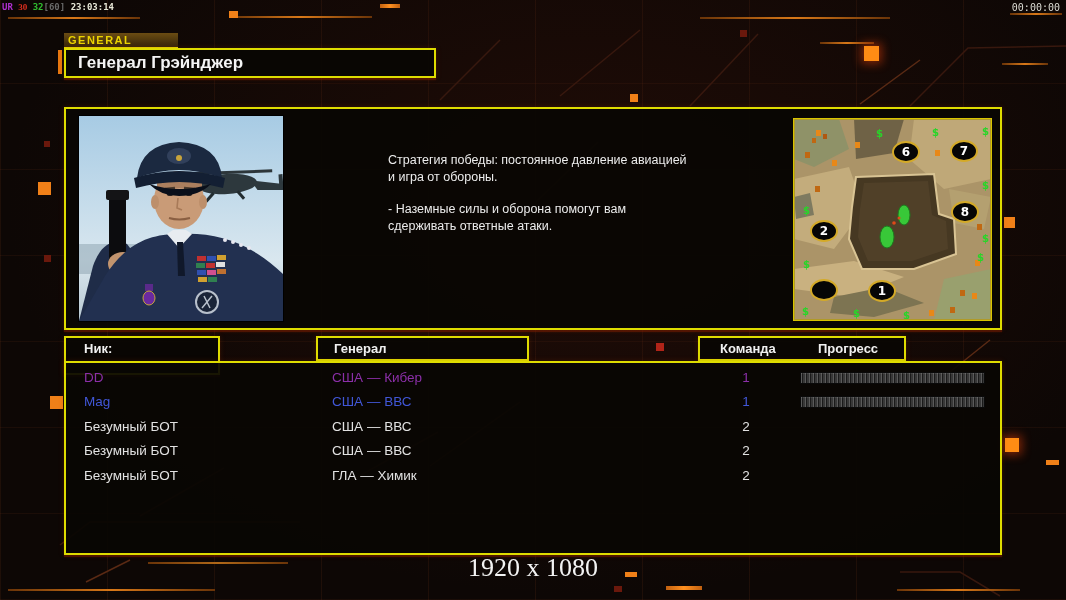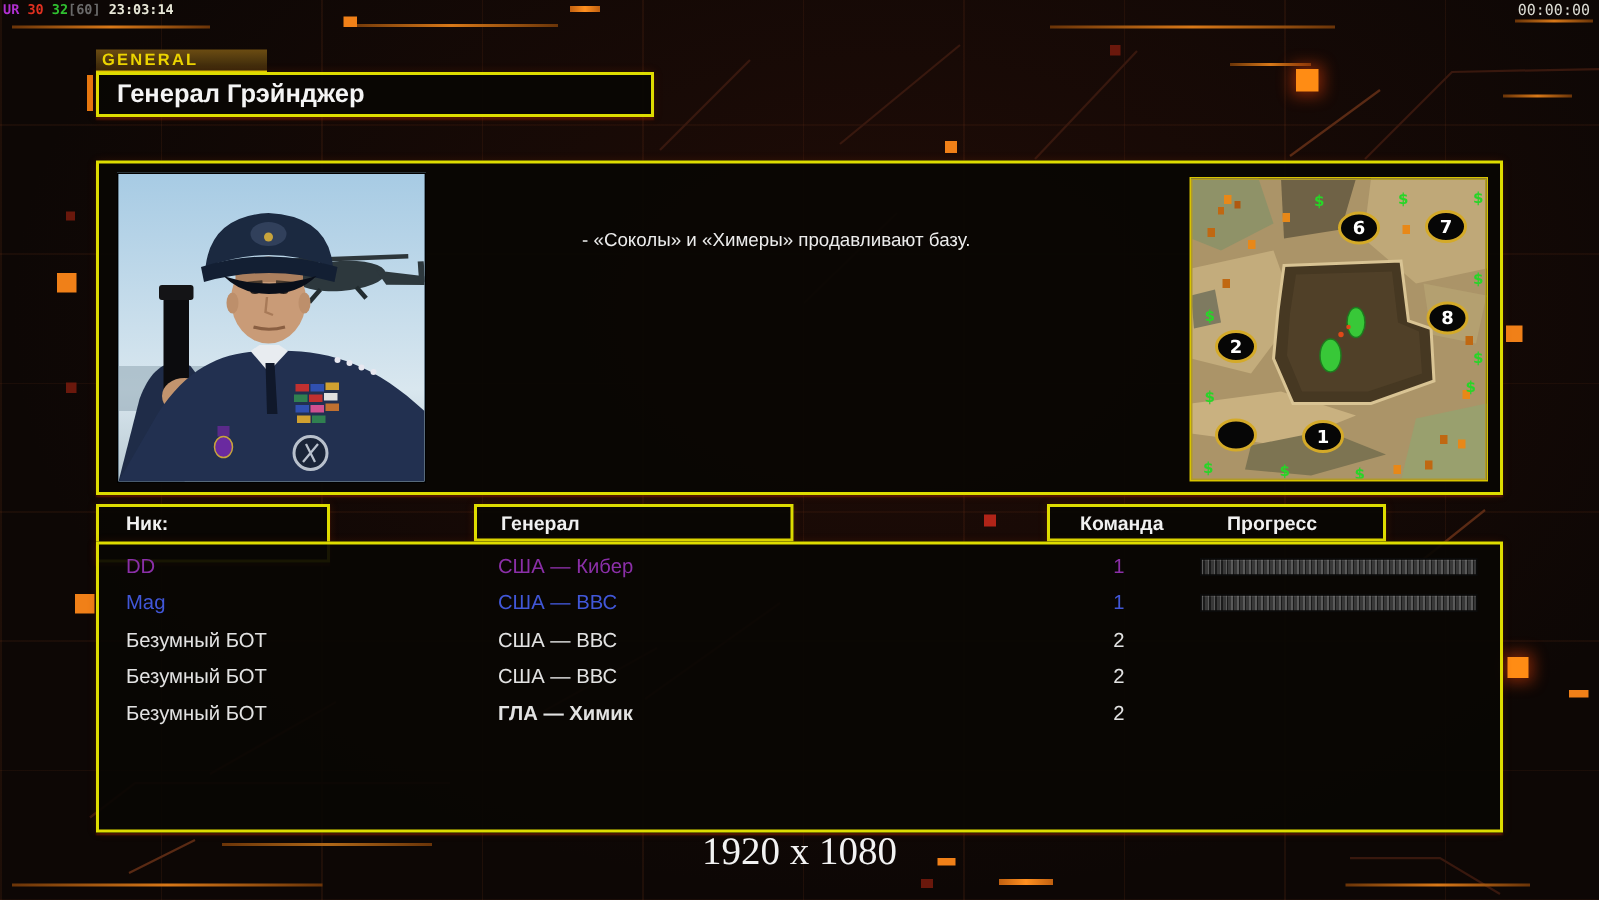--- a/index.html
+++ b/index.html
@@ -27,21 +27,21 @@
   .vline { position:absolute; width:4px; z-index:1; background:#e87810; }
   .sq { position:absolute; z-index:1; background:#f08018; }
   .sq.glow { box-shadow:0 0 10px 3px rgba(255,70,10,0.45); background:#ff8c14; }
   .sq.red { background:#b02418; }
   .sq.dimred { background:#6a180c; }
 
   
   .debug { position:absolute; left:2px; top:2px; z-index:3;
     font-family:"DejaVu Sans Mono", monospace; font-size:9px; font-weight:bold; }
   .debug .c-ur  { color:#b030d0; }
-  .debug .c-fps { color:#e03020; }
+  .debug .c-fps { color:#e03020;font-family:Liberation Serif, serif; }
   .debug .c-fp2 { color:#30c030; }
   .debug .c-cap { color:#6a6a6a; }
   .debug .c-clk { color:#e8e8d8; }
   .timer { position:absolute; right:6px; top:2px; z-index:3;
     font-family:"DejaVu Sans Mono", monospace; font-size:10px; color:#dcdcd4; }
 
   
   .ybox { position:absolute; border:2px solid #dedc00; background:rgba(9,6,3,0.93);
     box-shadow:0 2px 1px rgba(140,30,0,0.45), 0 0 6px rgba(180,60,0,0.2); z-index:2; }
 
@@ -63,21 +63,21 @@
 
   .minimap { position:absolute; left:727px; top:9px; width:199px; height:203px;
     border:1px solid #d8c400; background:#000; }
 
   
   .hdr { font-size:13px; font-weight:bold; color:#f0f0f0; line-height:21px; }
   .hdr-nick { left:64px; top:336px; width:156px; height:39px; }
   .hdr-nick .t { padding-left:18px; }
   .hdr-general { left:316px; top:336px; width:213px; height:25px; }
   .hdr-general .t { padding-left:16px; }
-  .hdr-tp { left:698px; top:336px; width:226px; height:25px; }
+  .hdr-tp { left:698px; top:336px; width:208px; height:25px; }
   .hdr-tp .t1 { position:absolute; left:20px; top:0; }
   .hdr-tp .t2 { position:absolute; left:102px; top:0;margin-left:16px; }
 
   .table-panel { left:64px; top:361px; width:938px; height:194px; }
   .trow { position:relative; height:24.4px; font-size:13.5px; }
   .trow:first-child { margin-top:4px; }
   .c-nick { position:absolute; left:18px; top:3px; }
   .c-gen  { position:absolute; left:266px; top:3px; }
   .c-team { position:absolute; left:660px; top:3px; width:40px; text-align:center; }
   .c-bar  { position:absolute; left:734px; top:5px; width:185px; height:12px;
@@ -237,21 +237,24 @@
           <rect x="66" y="168" width="8" height="7" fill="#5a2a8a"></rect>
           <ellipse cx="70" cy="182" rx="6" ry="7" fill="#6a2aa0" stroke="#c8a43c" stroke-width="1"></ellipse>
         </g>
         <circle cx="128" cy="186" r="11" fill="#1a2438" stroke="#b8c0cc" stroke-width="2"></circle>
         <path d="M123,192 L133,180 M125,180 L131,192" stroke="#b8c0cc" stroke-width="1.5"></path>
       </g>
     </svg>
   </div>
 
   <div class="briefing">
-    <p>- «Соколы» и «Химеры» продавливают базу.</p>
+    <p>Стратегия победы: постоянное давление авиацией
+ и игра от обороны.</p>
+    <p>- Наземные силы и оборона помогут вам
+ сдерживать ответные атаки.</p>
   </div>
 
   <div class="minimap">
     <svg width="197" height="201" viewBox="0 0 197 201">
       <rect width="197" height="201" fill="#ab9468"></rect>
       <path d="M0,60 L55,48 L70,90 L40,130 L0,120 Z" fill="#c3ac7c"></path>
       <path d="M120,0 L197,0 L197,60 L150,70 L115,40 Z" fill="#bfa878"></path>
       <path d="M0,0 L45,0 L55,30 L20,48 L0,40 Z" fill="#8f9268"></path>
       <path d="M150,160 L197,150 L197,201 L140,201 Z" fill="#99a06e"></path>
       <path d="M0,150 L60,142 L110,158 L60,178 L0,170 Z" fill="#c9b180"></path>
@@ -349,20 +352,20 @@
 
   </div>
   <div class="trow">
     <span class="c-nick" style="color: rgb(226, 226, 226);">Безумный БОТ</span>
     <span class="c-gen" style="color: rgb(226, 226, 226);">США — ВВС</span>
     <span class="c-team" style="color: rgb(226, 226, 226);">2</span>
 
   </div>
   <div class="trow">
     <span class="c-nick" style="color: rgb(226, 226, 226);">Безумный БОТ</span>
-    <span class="c-gen" style="color: rgb(226, 226, 226); font-weight: bold;">ГЛА — Химик</span>
+    <span class="c-gen" style="color: rgb(226, 226, 226);">ГЛА — Химик</span>
     <span class="c-team" style="color: rgb(226, 226, 226);">2</span>
 
   </div>
 </div>
 
 <div class="under-table-line"></div>
 <div class="resolution">1920 x 1080</div>
 
 </body></html>

